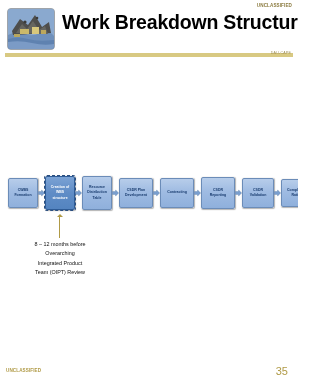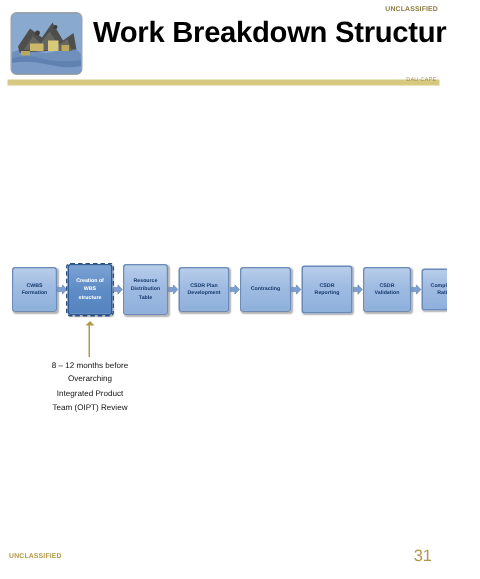--- a/index.html
+++ b/index.html
@@ -303,15 +303,15 @@
 
   <div class="callout" id="callout-text">
       <span class="line">8 – 12 months before</span>
       <span class="line">Overarching</span>
       <span class="line">Integrated Product</span>
       <span class="line">Team (OIPT) Review</span>
     </div>
 
   <div class="classif-bottom">UNCLASSIFIED</div>
 
-  <div class="page-number">31</div>
+  <div class="page-number">35</div>
 
 </div>
 
 </body></html>

